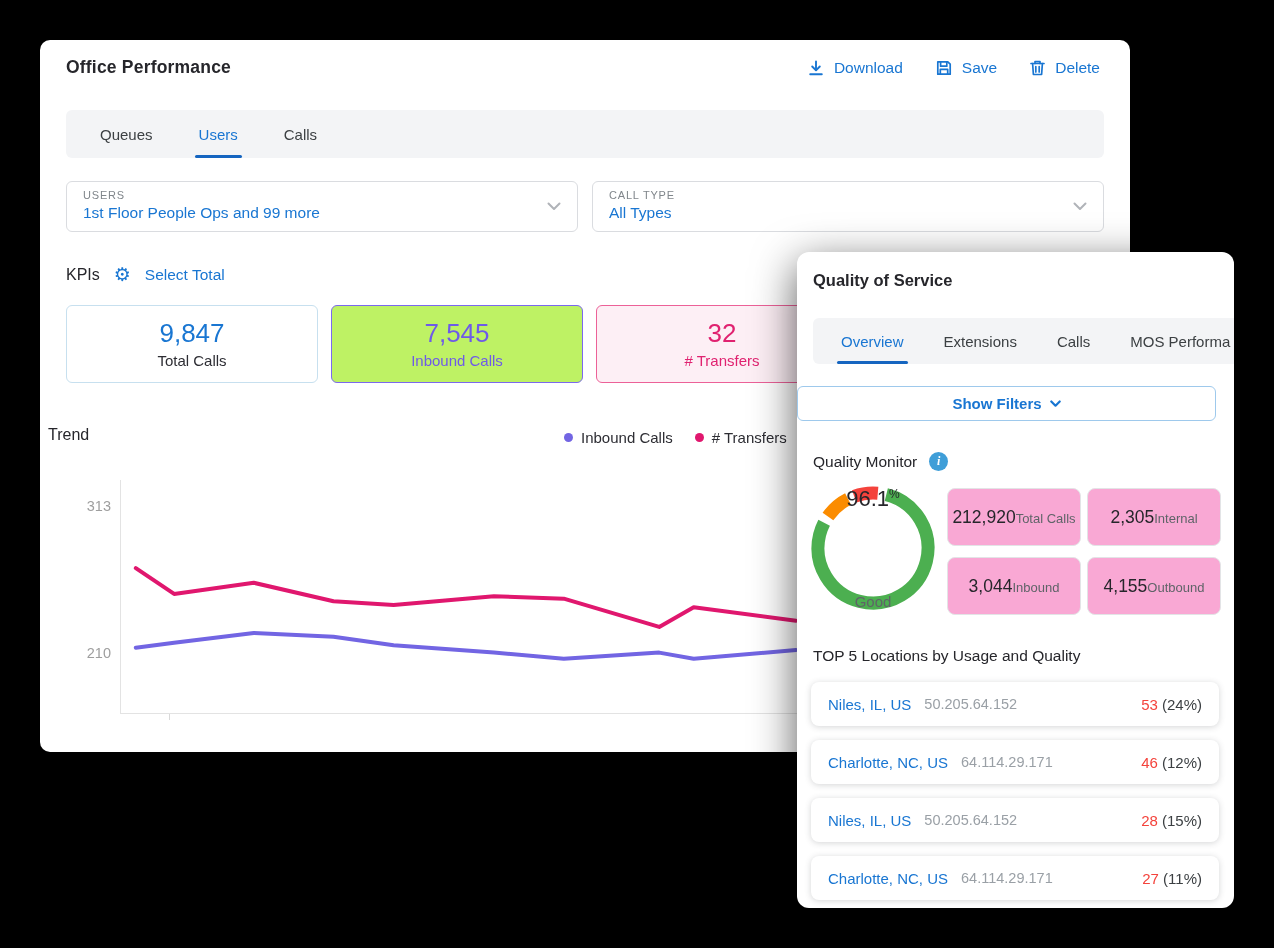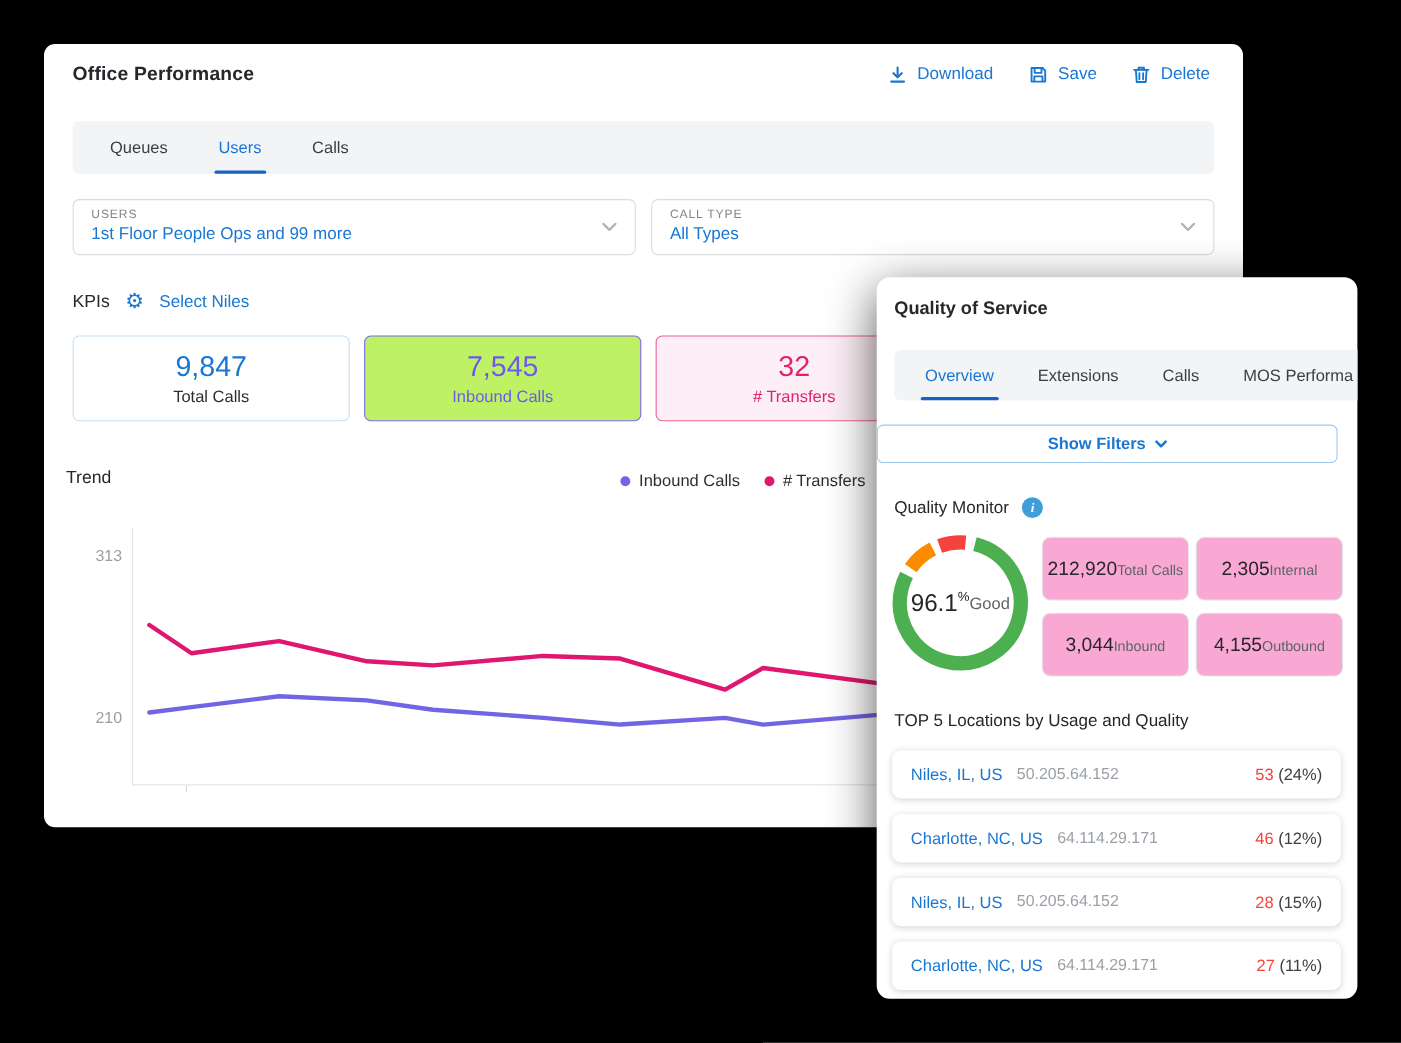--- a/index.html
+++ b/index.html
@@ -34,41 +34,41 @@
   .kpi-card{width:252px;height:78px;border-radius:6px;display:flex;flex-direction:column;align-items:center;justify-content:center;border:1px solid;box-sizing:border-box;cursor:pointer;}
   .kpi-card .kpi-value{font-size:26px;line-height:1.1;}
   .kpi-card .kpi-label{font-size:15px;margin-top:5px;}
   .kpi-blue{border-color:#c7e0ef;background:#fff;justify-content:center;}
   .kpi-blue .kpi-value{color:#1976d2;}
   .kpi-blue .kpi-label{color:#2d2d33;}
   .kpi-purple{border-color:#7b68ee;background:#bef264;}
   .kpi-purple .kpi-value,.kpi-purple .kpi-label{color:#6e5ae8;}
   .kpi-pink{border-color:#ec6198;background:#fdeff5;}
   .kpi-pink .kpi-value,.kpi-pink .kpi-label{color:#e02270;}
-  .op-trend-head{position:absolute;left:20px;top:386px;font-size:16px;font-weight:500;color:#26262b;}
+  .op-trend-head{position:absolute;left:8px;top:386px;font-size:16px;font-weight:500;color:#26262b;}
   .op-legend{position:absolute;left:524px;top:389px;display:flex;gap:22px;align-items:center;}
   .legend-item{display:flex;align-items:center;gap:8px;font-size:15px;color:#2d2d33;}
   .legend-dot{width:9px;height:9px;border-radius:50%;}
   .dot-purple{background:#7265e3;}
   .dot-pink{background:#e0176e;}
   .op-chart{position:absolute;left:80px;top:440px;width:984px;height:233px;border-left:1px solid #e3e3e3;border-bottom:1px solid #e3e3e3;}
   .op-chart svg{position:absolute;left:0;top:0;}
   .ytick{position:absolute;width:38px;text-align:right;font-size:14.5px;color:#9e9e9e;}
   .ytick-1{left:-48px;top:18px;}
   .ytick-0{left:-48px;top:144px;margin-top:21px;}
   .xtick{position:absolute;left:48px;bottom:-7px;width:1px;height:6px;background:#d9d9d9;}
   
   .qos{left:797px;top:252px;width:437px;height:656px;border-radius:12px;overflow:hidden;box-shadow:0 12px 44px rgba(0,0,0,.65);}
   .qos-title{position:absolute;left:16px;top:19px;font-size:16.5px;font-weight:700;color:#26262b;}
   .qos-showfilters{position:absolute;left:0;right:18px;top:134px;height:35px;border:1px solid #9ec9ec;border-radius:6px;background:#fff;display:flex;align-items:center;justify-content:center;gap:8px;color:#1976d2;font-weight:700;font-size:15px;cursor:pointer;font-family:inherit;}
   .qos-qm-head{position:absolute;left:16px;top:200px;display:flex;align-items:center;gap:12px;}
   .qm-label{font-size:15.5px;font-weight:500;color:#26262b;}
   .info-icon{width:19px;height:19px;border-radius:50%;background:#3f9ed8;color:#fff;font-size:12px;font-weight:700;display:flex;align-items:center;justify-content:center;font-style:italic;font-family:"Liberation Serif",serif;}
   .gauge-wrap{position:absolute;left:14px;top:234px;width:124px;height:124px;}
-  .gauge-center{position:absolute;inset:0;display:flex;flex-direction:row;align-items:center;justify-content:center;}
+  .gauge-center{position:absolute;inset:0;display:flex;flex-direction:column;align-items:center;justify-content:space-between;}
   .gauge-value{font-size:22px;color:#26262b;}
   .gauge-value sup{font-size:12px;}
   .gauge-label{font-size:15px;color:#5f6368;margin-top:3px;}
   .qos-stats{position:absolute;left:150px;top:236px;display:grid;grid-template-columns:134px 134px;grid-auto-rows:58px;gap:11px 6px;}
   .stat-card{border:1px solid #e3e4e6;border-radius:8px;display:flex;flex-direction:row;align-items:center;justify-content:center;box-sizing:border-box;background:#f9a8d4;}
   .stat-value{font-size:17.5px;font-weight:500;color:#26262b;}
   .stat-label{font-size:13px;color:#5f6368;margin-top:3px;}
   .qos-top-head{position:absolute;left:16px;top:395px;font-size:15.5px;font-weight:500;color:#26262b;}
   .loc-rows{position:absolute;left:14px;right:15px;top:430px;}
   .loc-row{height:44px;border-radius:8px;background:#fff;box-shadow:0 1px 6px rgba(60,64,67,.22);display:flex;align-items:center;padding:0 17px;box-sizing:border-box;margin-bottom:14px;}
@@ -142,21 +142,21 @@
           <svg width="14" height="9" viewBox="0 0 14 9" fill="none" stroke="#b0b3b8" stroke-width="2" stroke-linecap="round" stroke-linejoin="round">
             <path d="M1.5 1.5L7 7l5.5-5.5"></path>
           </svg>
         </span>
     </div>
   </div>
 
   <div class="op-kpis-head">
     <span class="kpis-label">KPIs</span>
     <span class="gear">⚙</span>
-    <span class="select-kpis">Select Niles</span>
+    <span class="select-kpis">Select Total</span>
   </div>
 
   <div class="op-cards">
     <div class="kpi-card kpi-blue">
       <div class="kpi-value">9,847</div>
       <div class="kpi-label">Total Calls</div>
     </div>
     <div class="kpi-card kpi-purple">
       <div class="kpi-value">7,545</div>
       <div class="kpi-label">Inbound Calls</div>

